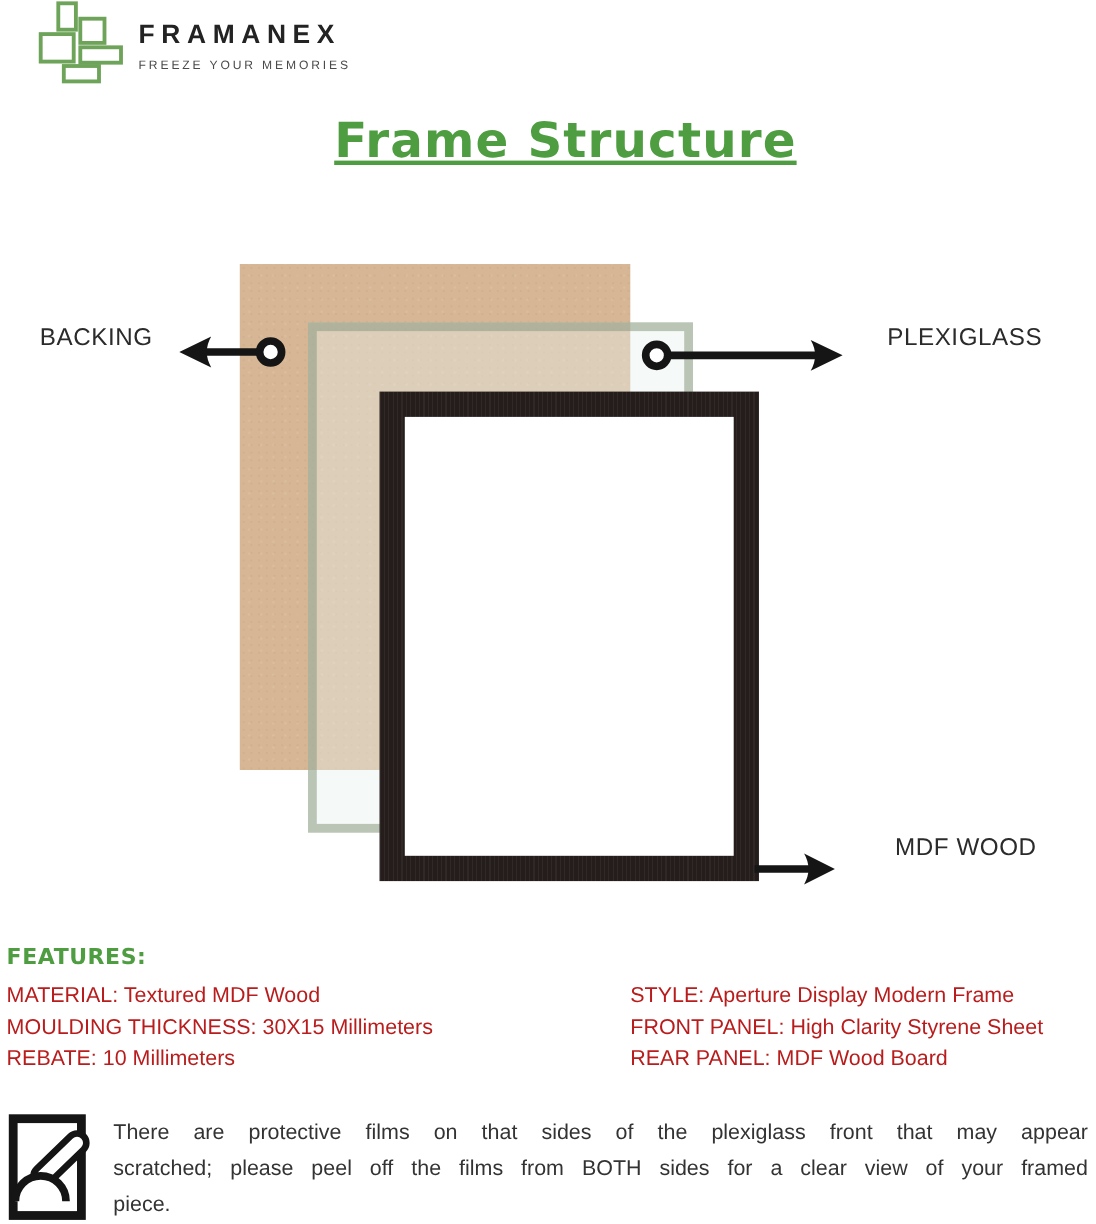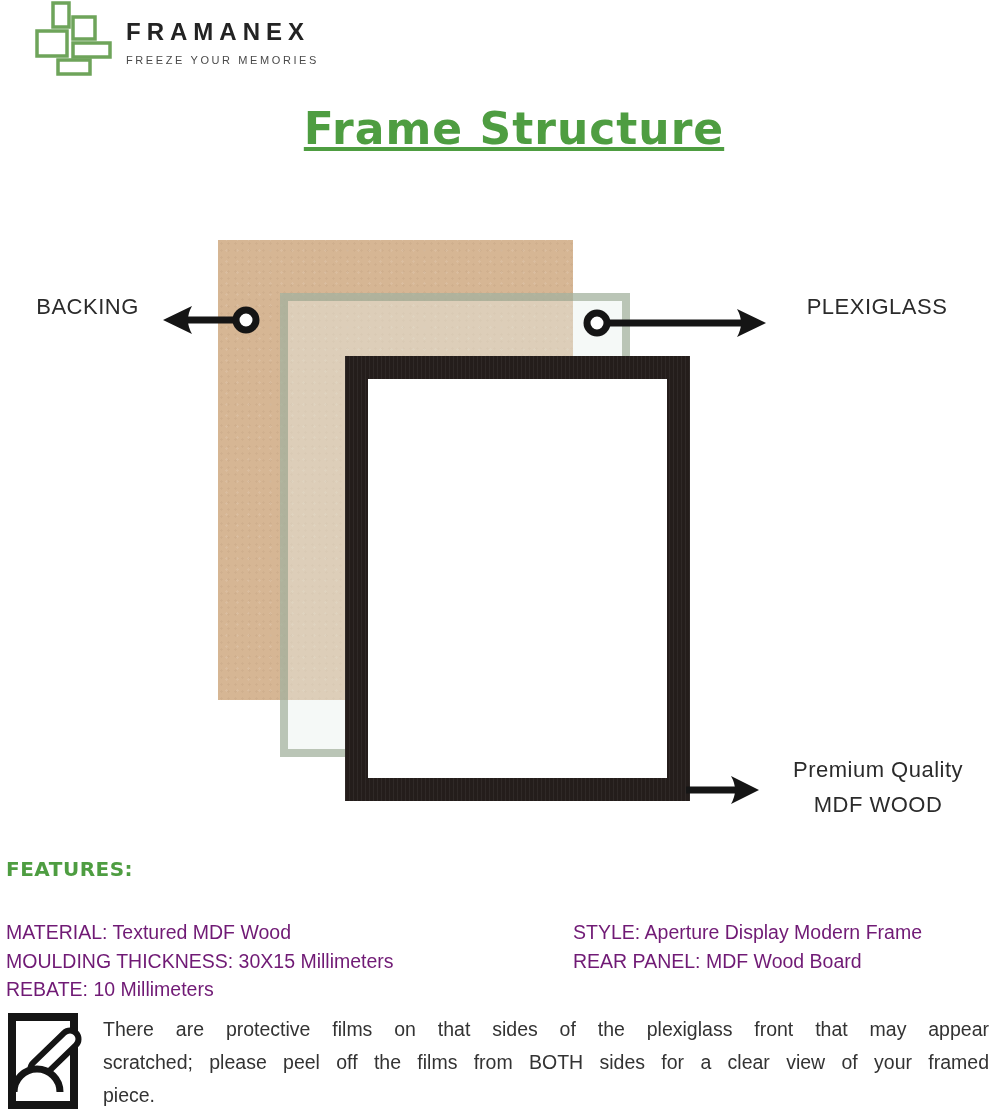--- a/index.html
+++ b/index.html
@@ -49,21 +49,21 @@
   
   .callout{position:absolute;z-index:5;text-align:center;font-size:22px;line-height:35px;letter-spacing:0.5px;color:#2b2b2b;}
   .callout-backing{left:0px;top:289px;width:175px;}
   .callout-plexi{left:772px;top:289px;width:210px;}
   .callout-wood{left:772px;top:752px;width:212px;}
   
   .features-heading{
     position:absolute;left:6px;top:857px;z-index:5;
     font-family:"DejaVu Sans",sans-serif;font-weight:800;font-size:20px;color:#4e9d41;letter-spacing:0.5px;
   }
-  .features-col{position:absolute;top:891px;z-index:5;font-size:19.5px;line-height:28.6px;color:#701a75;margin-top:27px;}
+  .features-col{position:absolute;top:891px;z-index:5;font-size:19.5px;line-height:28.6px;color:#b91c1c;}
   .features-col.col-left{left:6px;}
   .features-col.col-right{left:573px;}
   
   .note-icon{position:absolute;left:6px;top:1011px;width:82px;height:100px;z-index:5;}
   .note-text{position:absolute;left:103px;top:1013px;width:886px;z-index:5;font-size:19.5px;line-height:32.8px;color:#333;}
   .note-line.justify{text-align:justify;text-align-last:justify;}
 </style>
 </head>
 <body>
 
@@ -110,32 +110,32 @@
     </g>
   </svg>
 
   <div class="callout callout-backing">
     <div>BACKING</div>
   </div>
   <div class="callout callout-plexi">
     <div>PLEXIGLASS</div>
   </div>
   <div class="callout callout-wood">
-    <div>Premium Quality</div>
     <div>MDF WOOD</div>
   </div>
 
   <div class="features-heading">FEATURES:</div>
   <div class="features-col col-left">
     <div>MATERIAL: Textured MDF Wood</div>
     <div>MOULDING THICKNESS: 30X15 Millimeters</div>
     <div>REBATE: 10 Millimeters</div>
   </div>
   <div class="features-col col-right">
     <div>STYLE: Aperture Display Modern Frame</div>
+    <div>FRONT PANEL: High Clarity Styrene Sheet</div>
     <div>REAR PANEL: MDF Wood Board</div>
   </div>
 
   <svg class="note-icon" viewBox="0 0 80 100">
     <rect x="5" y="6" width="62" height="88" fill="#ffffff" stroke="#151515" stroke-width="8"></rect>
     <path d="M32,58 L63,28" stroke="#151515" stroke-width="23" stroke-linecap="round" fill="none"></path>
     <path d="M32,58 L63,28" stroke="#ffffff" stroke-width="11" stroke-linecap="round" fill="none"></path>
     <path d="M7,81 A23,23 0 0 1 53,81" fill="#ffffff" stroke="#151515" stroke-width="7"></path>
   </svg>
   <div class="note-text">

